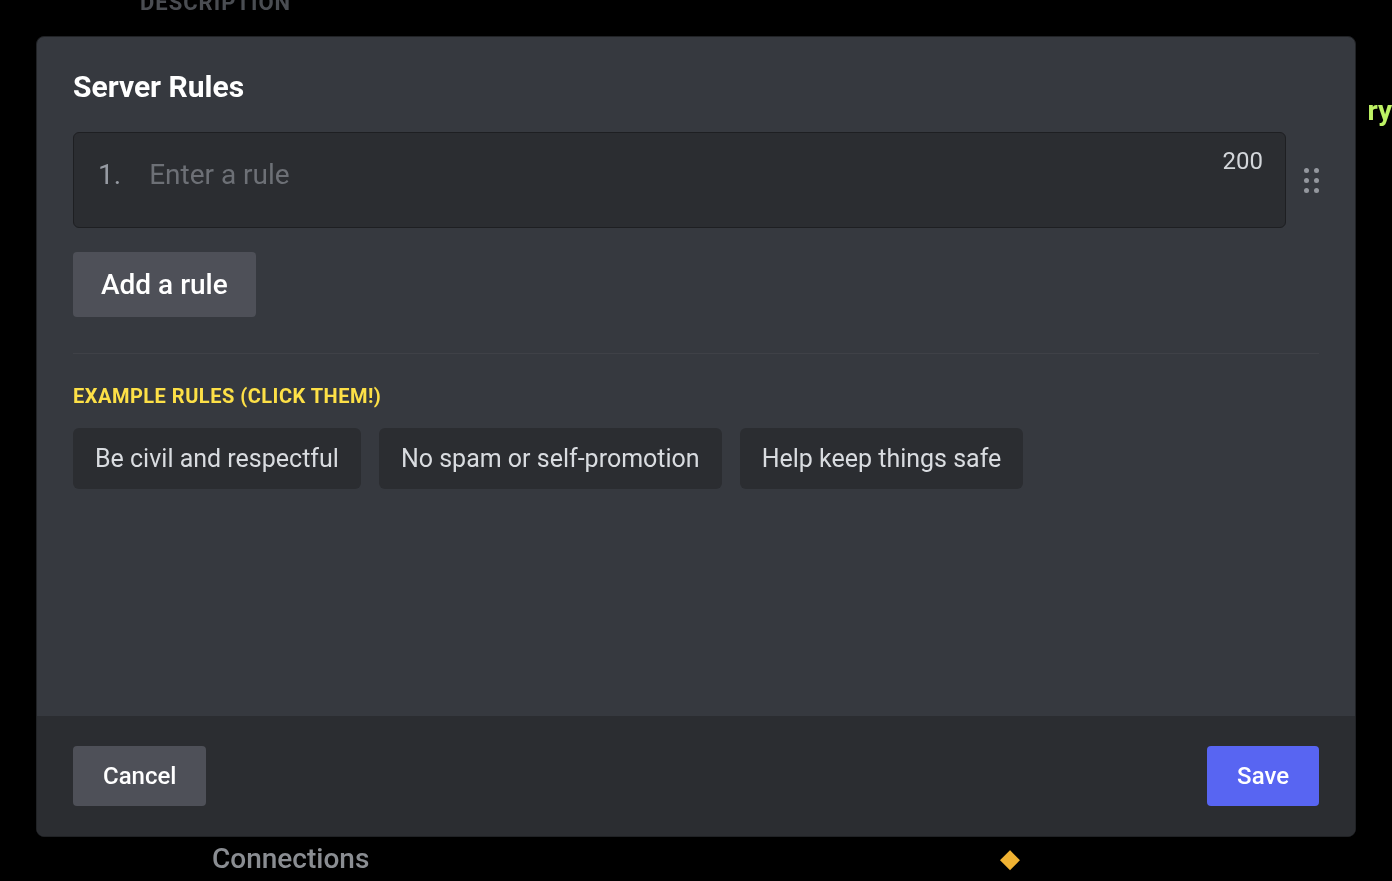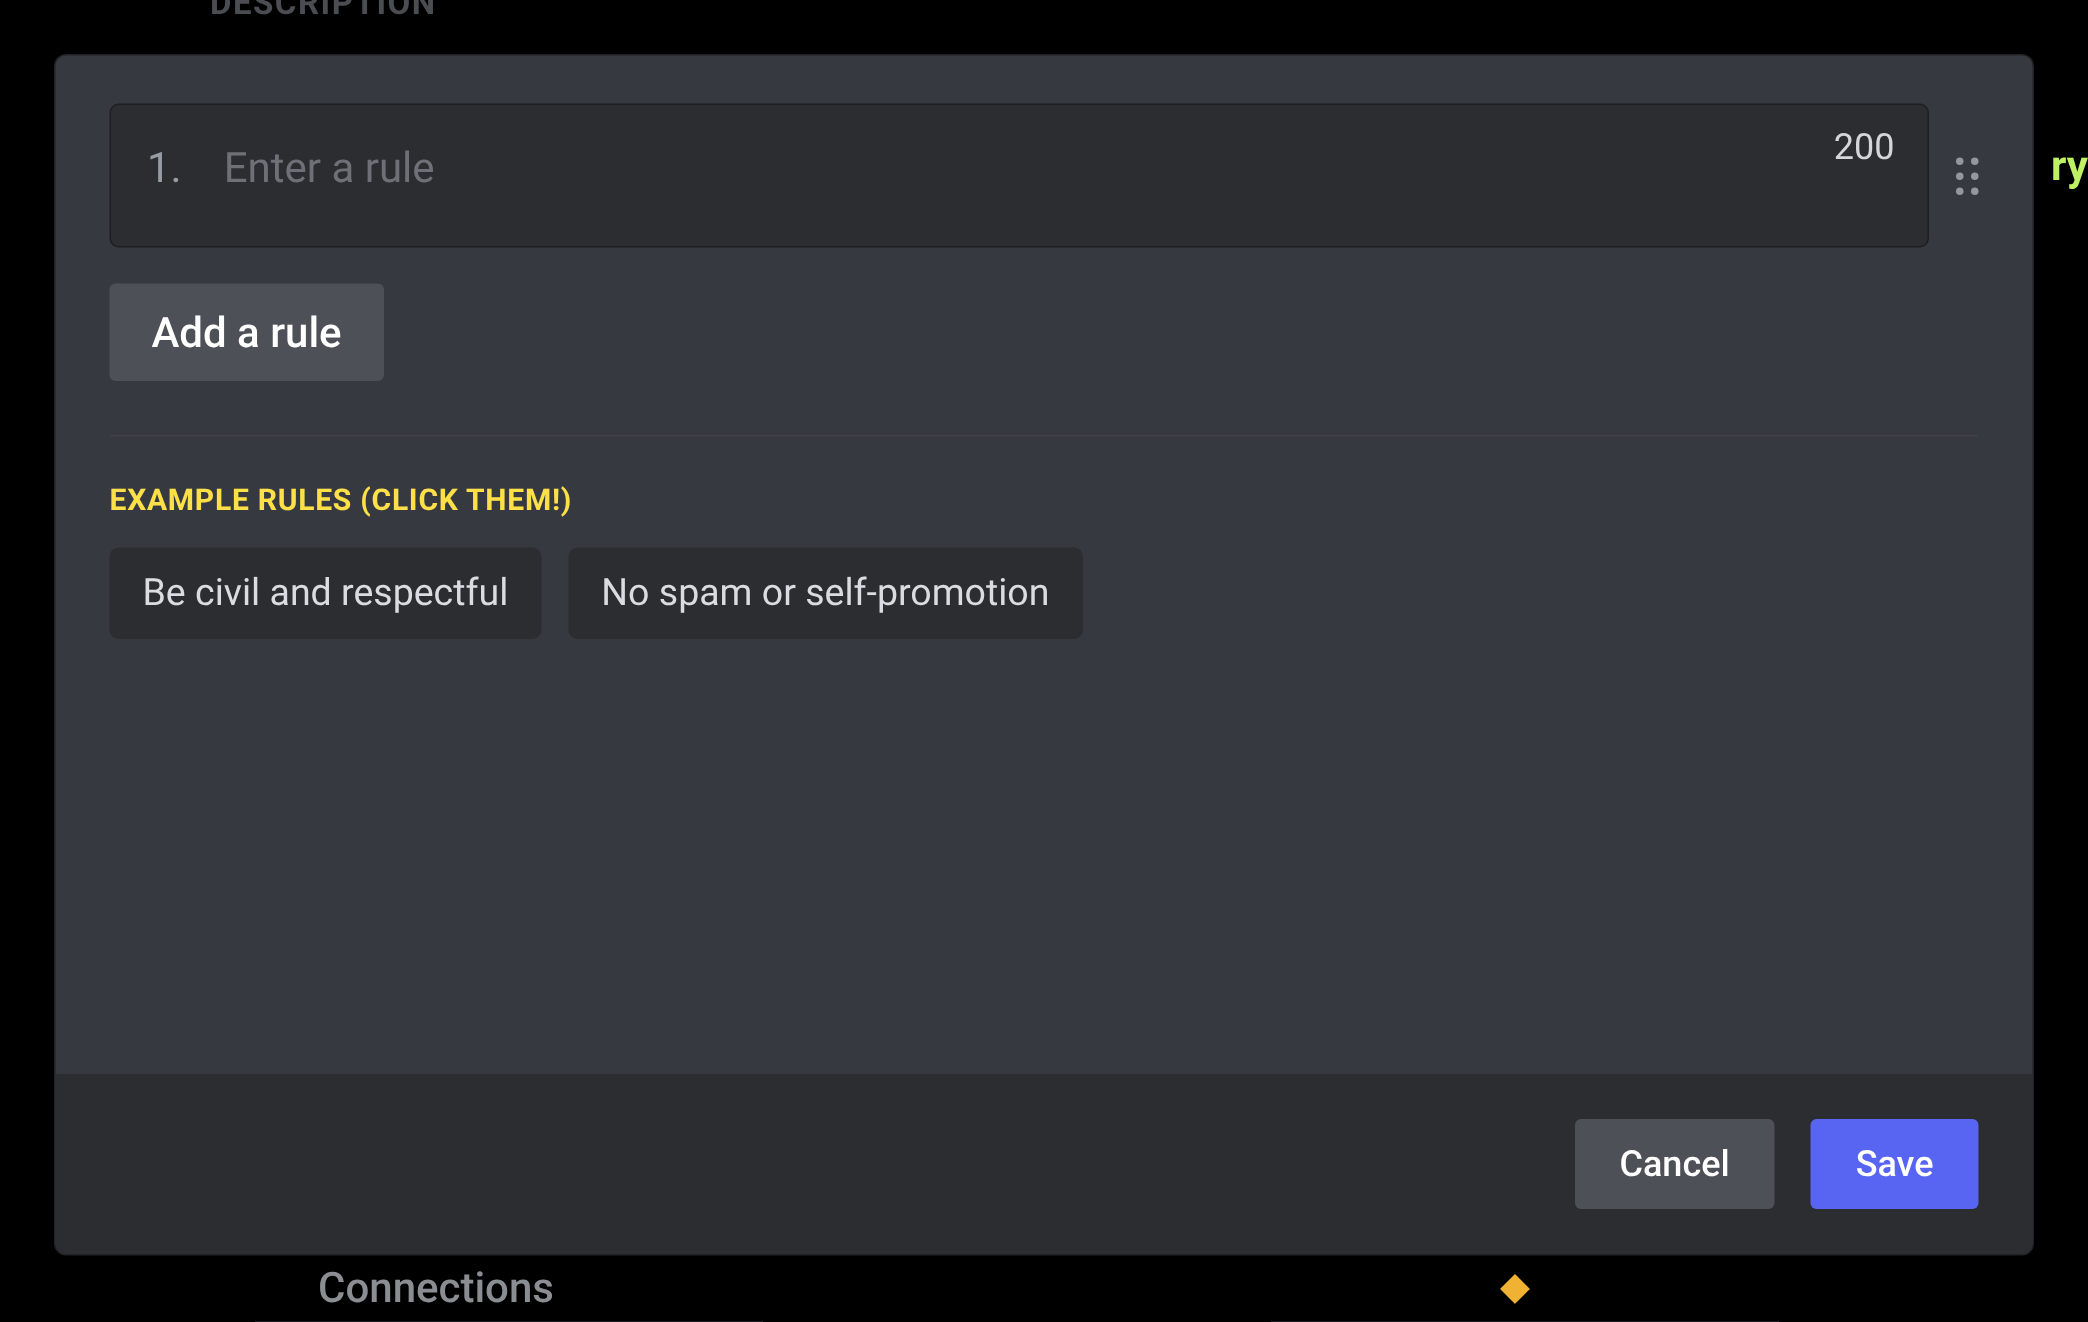--- a/index.html
+++ b/index.html
@@ -167,21 +167,21 @@
       padding: 16px 22px;
       font-size: 25px;
       cursor: pointer;
       font-family: inherit;
       text-align: center;
     }
     .modal-footer {
       background: #2b2d31;
       padding: 30px 36px;
       display: flex;
-      justify-content: flex-end;
+      justify-content: space-between;
       gap: 24px;
     }
     .btn {
       border: none;
       border-radius: 4px;
       padding: 16px 30px;
       font-size: 24px;
       font-weight: 500;
       cursor: pointer;
       font-family: inherit;
@@ -198,20 +198,21 @@
 </head>
 <body>
 
 <div class="backdrop-text-top">DESCRIPTION</div>
 <div class="backdrop-text-right">ry</div>
 <div class="backdrop-text-bottom">Connections</div>
 <div class="backdrop-star">◆</div>
 
 <div class="modal">
   <div class="modal-body">
+    <h1 class="modal-title">Server Rules</h1>
 
     <div class="rule-row">
       <div class="rule-input-container">
         <span class="rule-number">1.</span>
         <input type="text" class="rule-input" placeholder="Enter a rule" value="" style="">
         <span class="char-count">200</span>
       </div>
       <div class="drag-handle">
         <span class="drag-dot"></span>
           <span class="drag-dot"></span>
@@ -224,20 +225,21 @@
 
     <button class="add-rule-btn">Add a rule</button>
 
     <div class="divider"></div>
 
     <div class="example-heading">EXAMPLE RULES (CLICK THEM!)</div>
 
     <div class="example-rules">
       <button class="example-chip">Be civil and respectful</button>
       <button class="example-chip">No spam or self-promotion</button>
+      <button class="example-chip">Help keep things safe</button>
     </div>
   </div>
 
   <div class="modal-footer">
     <button class="btn btn-cancel">Cancel</button>
     <button class="btn btn-save">Save</button>
   </div>
 </div>
 
 </body></html>

